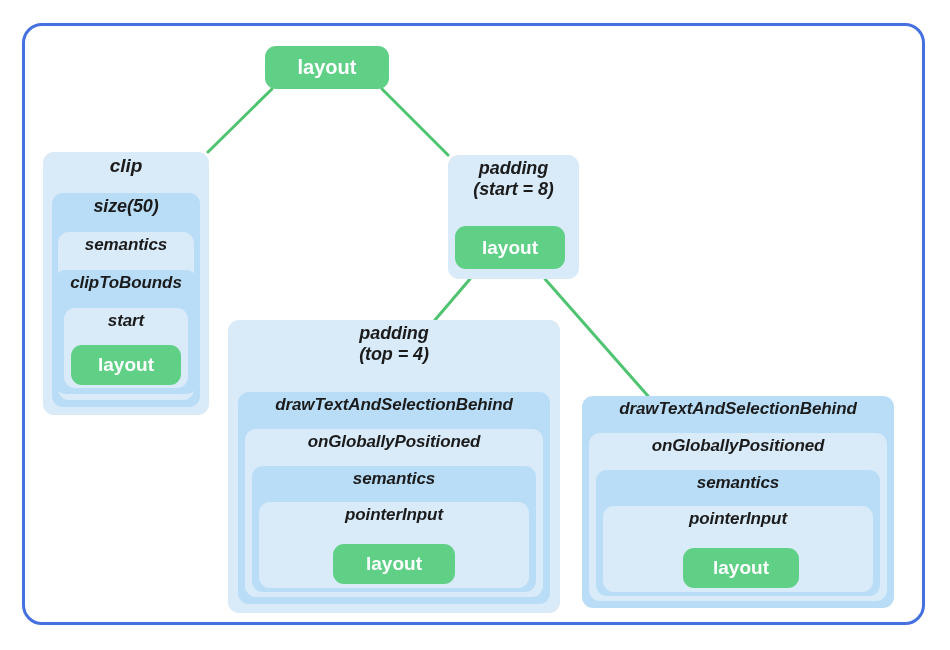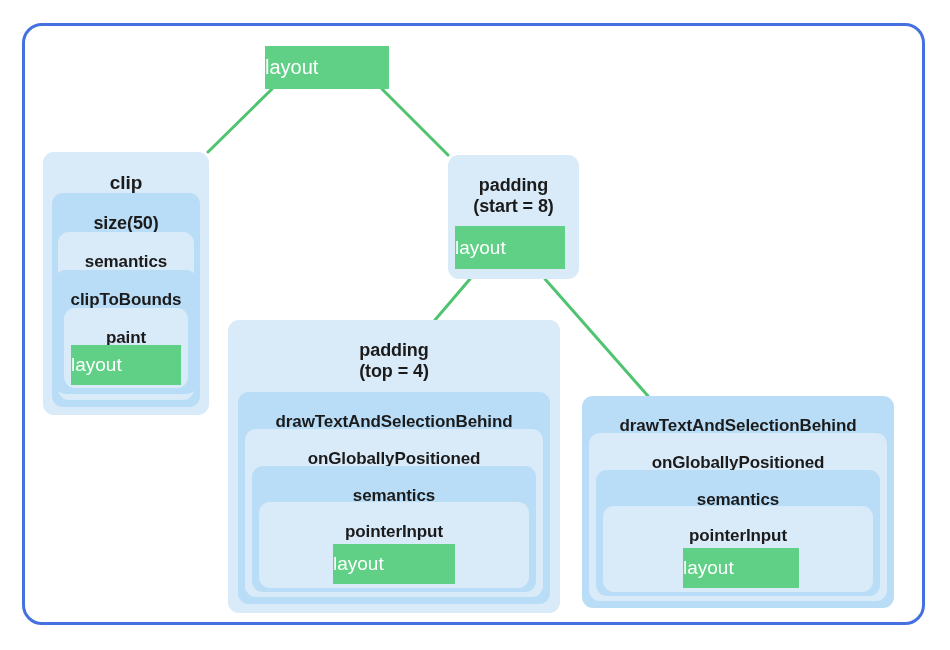--- a/index.html
+++ b/index.html
@@ -50,36 +50,37 @@
 
   .mod {
     color: #1b1b1b;
     font-weight: bold;
     letter-spacing: -0.1px;
   }
 
   .mod > .label {
     display: block;
     line-height: 1.18;
-    padding-top: 20px;
+    padding-top: 3px;
     padding-bottom: 6px;
     white-space: pre-line;
+    font-style: italic;
   }
 
   
   .leaf {
     position: absolute;
     box-sizing: border-box;
-    border-radius: 0;
+    border-radius: 11px;
     background: var(--green, #5fd086);
     color: #ffffff;
-    font-weight: normal;
+    font-weight: bold;
     display: flex;
     align-items: center;
-    justify-content: flex-start;
+    justify-content: center;
   }
 </style>
 </head>
 <body>
 
 <div id="canvas" style="background: rgb(255, 255, 255);">
 
   <div id="outer-frame" style="border-color: rgb(68, 112, 224);"></div>
 
   <svg id="links" viewBox="0 0 950 650" xmlns="http://www.w3.org/2000/svg">
@@ -107,21 +108,21 @@
 
   <div class="node mod" style="left:58px; top:232px; width:136px; height:168px; background:#d9eaf8; font-size:17px;">
     <span class="label">semantics</span>
   </div>
 
   <div class="node mod" style="left:55px; top:270px; width:142px; height:124px; background:#b9ddf7; font-size:17px;">
     <span class="label">clipToBounds</span>
   </div>
 
   <div class="node mod" style="left:64px; top:308px; width:124px; height:80px; background:#d9eaf8; font-size:17px;">
-    <span class="label">paint</span>
+    <span class="label">start</span>
   </div>
 
   <div class="leaf" style="left: 71px; top: 345px; width: 110px; height: 40px; font-size: 19px; background: rgb(95, 208, 134); color: rgb(255, 255, 255);">
     <span>layout</span>
   </div>
 
   <div class="node mod" style="left:448px; top:155px; width:131px; height:124px; background:#d9eaf8; font-size:18px;">
     <span class="label">padding
 (start = 8)</span>
   </div>

